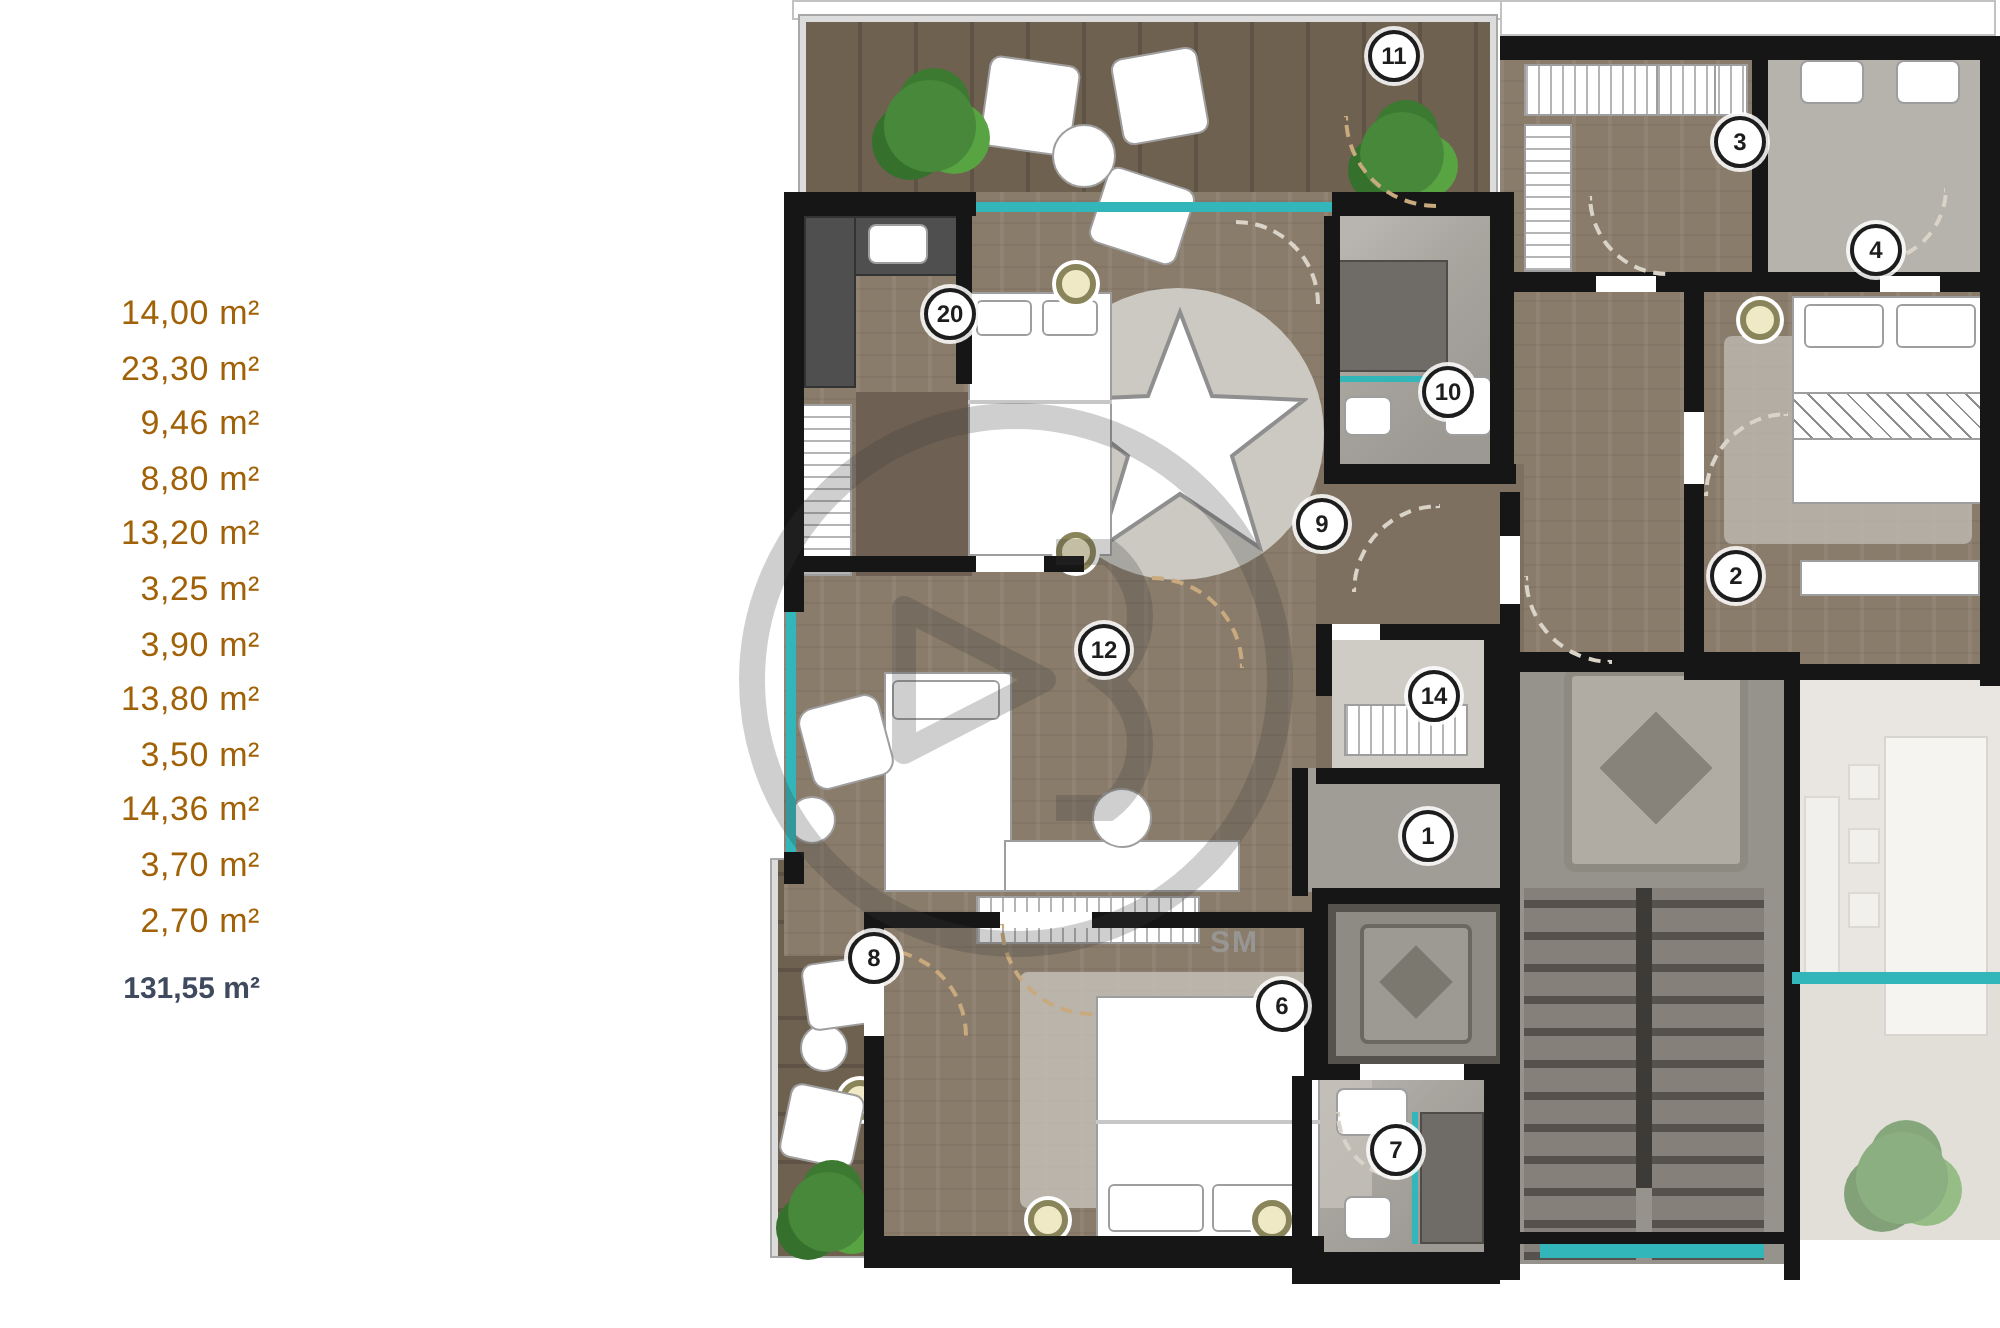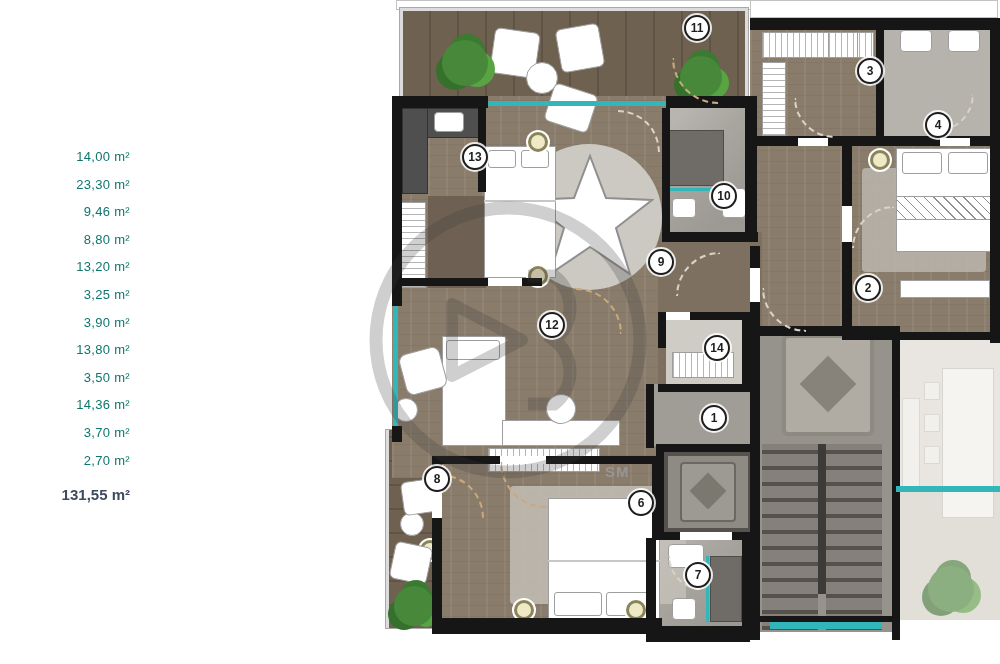--- a/index.html
+++ b/index.html
@@ -1,21 +1,21 @@
 <!DOCTYPE html>
 <html><head>
 <meta charset="utf-8">
 <style>
   * { margin:0; padding:0; box-sizing:border-box; }
   html,body { width:1000px; height:664px; background:#ffffff; overflow:hidden;
               font-family:"Liberation Sans", sans-serif; }
   .abs { position:absolute; }
   
   #area-list { position:absolute; left:0; top:143px; width:130px; text-align:right; }
-  .area-row { font-size:13px; line-height:27.6px; color:#0f766e; letter-spacing:.3px; }
+  .area-row { font-size:17px; line-height:27.6px; color:#a16207; letter-spacing:.3px; }
   .area-total { font-size:15px; line-height:27.6px; color:#3f4a5f; font-weight:700; margin-top:7px; }
   
   #plan { position:absolute; left:380px; top:0; width:620px; height:664px; }
   .wall  { position:absolute; background:#161616; }
   .gap   { position:absolute; background:#ffffff; }
   .glass { position:absolute; background:#33b6ba; }
   .wood  { position:absolute; background:#8a7c6b;
            background-image:repeating-linear-gradient(90deg, rgba(255,255,255,.06) 0 2px, transparent 2px 18px),
                             repeating-linear-gradient(0deg, rgba(0,0,0,.05) 0 1px, transparent 1px 11px); }
   .deckH { position:absolute; background:repeating-linear-gradient(90deg,#6e6150 0 26px,#63574638 26px, #5f5345 26px 28px), #6e6150;
@@ -245,21 +245,21 @@
   <div class="marker" style="left:475px;top:275px;">2</div>
   <div class="marker" style="left:477px;top:58px;">3</div>
   <div class="marker" style="left:545px;top:112px;">4</div>
   <div class="marker" style="left:248px;top:490px;">6</div>
   <div class="marker" style="left:305px;top:562px;">7</div>
   <div class="marker" style="left:44px;top:466px;">8</div>
   <div class="marker" style="left:268px;top:249px;">9</div>
   <div class="marker" style="left:331px;top:183px;">10</div>
   <div class="marker" style="left:304px;top:15px;">11</div>
   <div class="marker" style="left:146px;top:312px;margin-left:13px;">12</div>
-  <div class="marker" style="left:82px;top:144px;">13</div>
+  <div class="marker" style="left:82px;top:144px;">20</div>
   <div class="marker" style="left:324px;top:335px;">14</div>
 </div>
 
 <svg id="watermark" viewBox="0 0 296 296">
   <circle cx="148" cy="148" r="132" fill="none" stroke="#3b3b3b" stroke-width="13"></circle>
   <path d="M92 112 L162 148 L92 184 Z" fill="none" stroke="#3b3b3b" stroke-width="12" stroke-linejoin="round"></path>
   <path d="M168 84 h26 a40 40 0 0 1 0 64 a40 40 0 0 1 0 64 h-26" fill="none" stroke="#3b3b3b" stroke-width="13"></path>
 </svg>
 
 </body></html>

